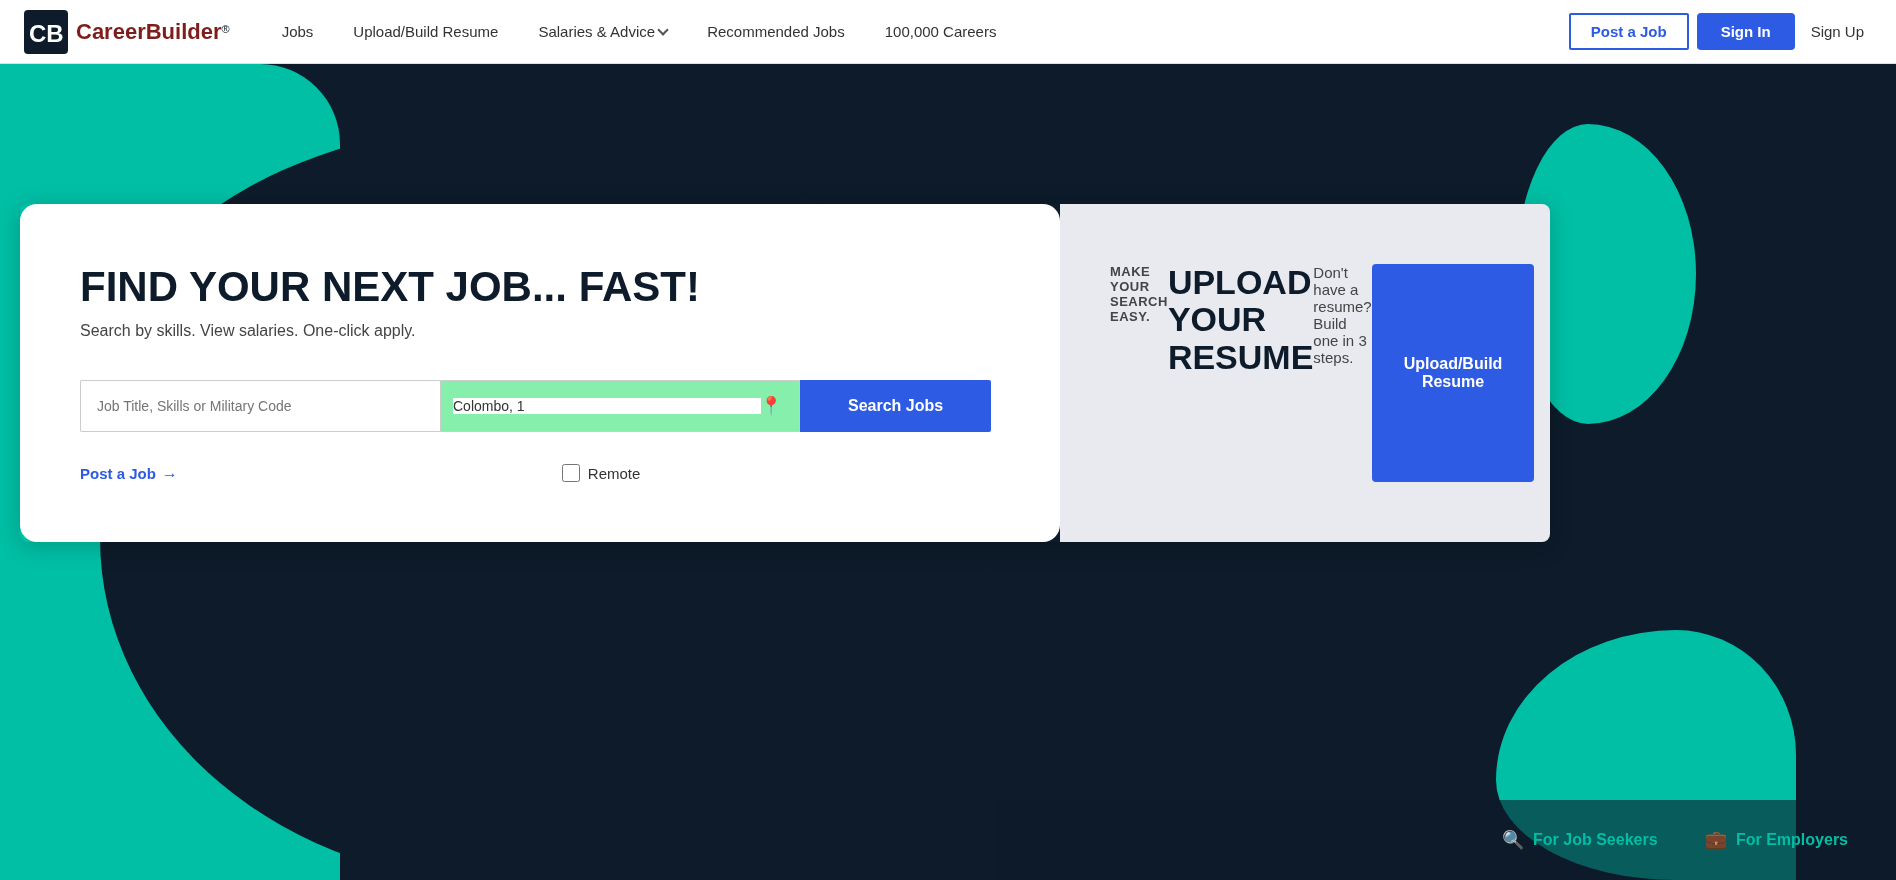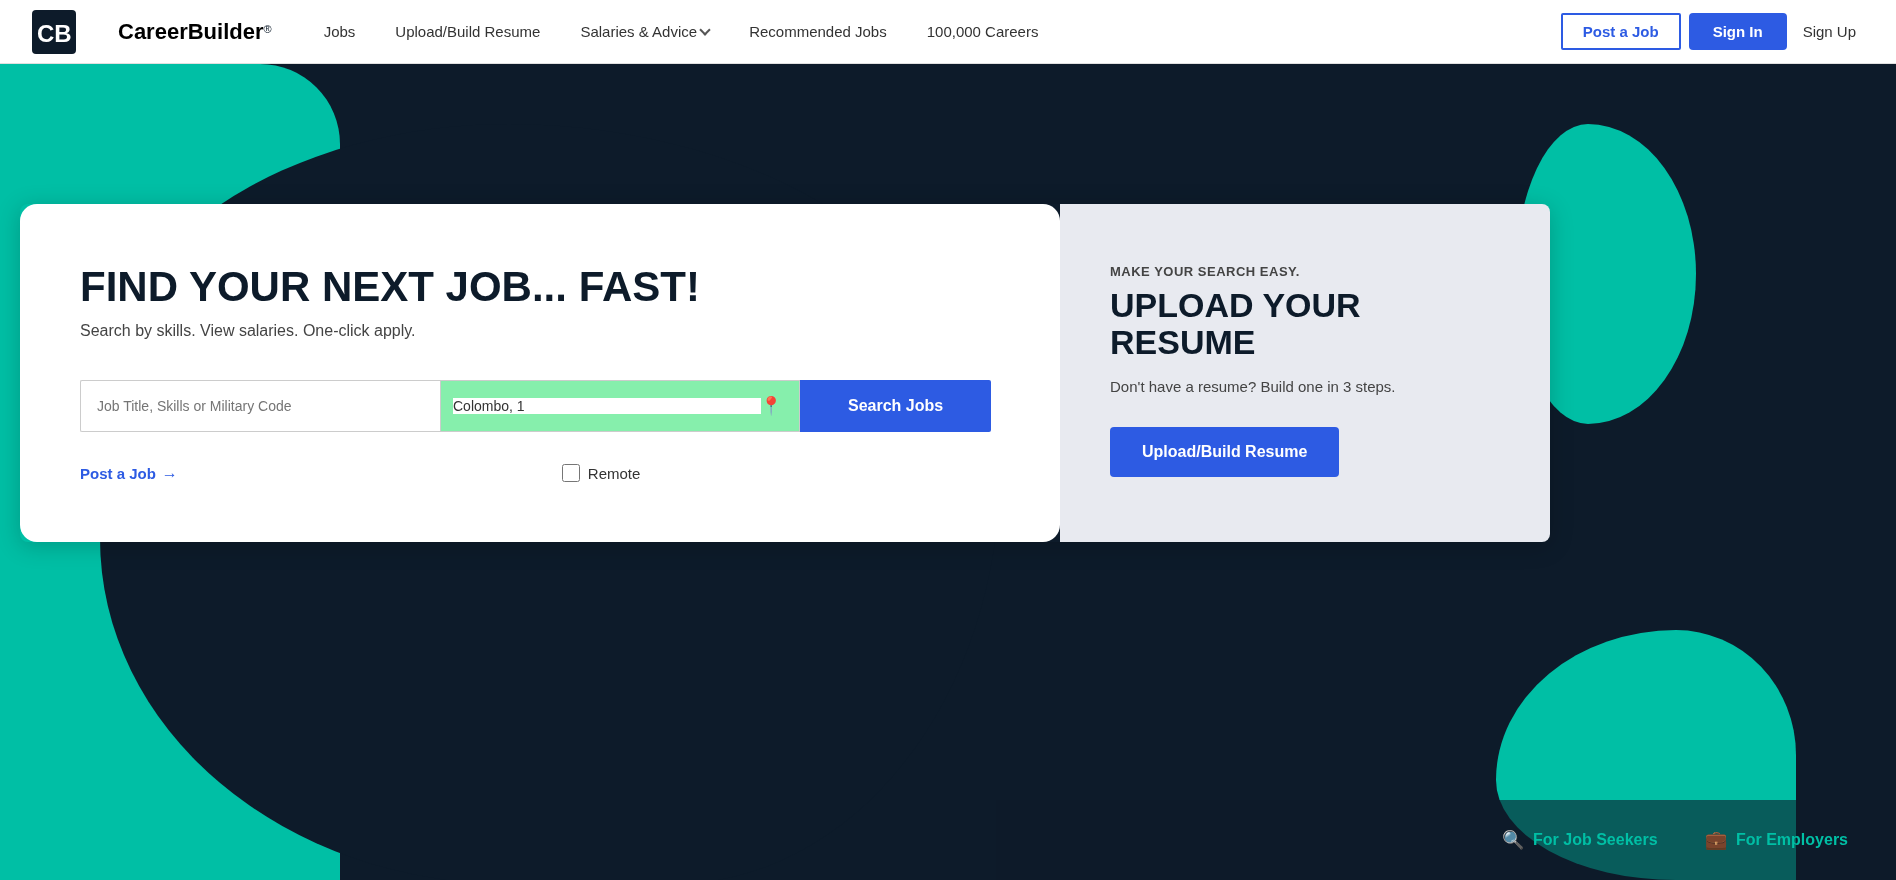--- a/index.html
+++ b/index.html
@@ -4,21 +4,21 @@
   <style>
     * { margin: 0; padding: 0; box-sizing: border-box; }
     body { font-family: Arial, sans-serif; width: 1896px; height: 880px; overflow: hidden; background: #0d1b2a; }
 
     
     nav {
       background: #fff;
       height: 64px;
       display: flex;
       align-items: center;
-      padding: 0 32px;
+      padding: 0 24px;
       gap: 0;
       border-bottom: 1px solid #e0e0e0;
       position: relative;
       z-index: 10;
     }
     .nav-logo {
       display: flex;
       align-items: center;
       gap: 8px;
       margin-right: 32px;
@@ -235,21 +235,21 @@
       height: 18px;
       cursor: pointer;
     }
 
     
     .card-right {
       background: #e8eaf0;
       flex: 1;
       padding: 60px 50px;
       display: flex;
-      flex-direction: column;
+      flex-direction: row;
       justify-content: flex-start;
     }
     .make-search-easy {
       font-size: 13px;
       font-weight: 700;
       color: #444;
       letter-spacing: 0.5px;
       text-transform: uppercase;
       margin-bottom: 8px;
     }
@@ -325,21 +325,21 @@
 </head>
 <body>
 
 <nav>
   <div class="nav-logo">
     <svg class="nav-logo-icon" viewBox="0 0 44 44" xmlns="http://www.w3.org/2000/svg">
       <rect width="44" height="44" rx="4" fill="#0d1b2a"></rect>
       <text x="5" y="32" font-size="24" font-weight="900" fill="white" font-family="Arial">CB</text>
     </svg>
     <span>
-      <span style="font-size:22px;font-weight:700;color:#000000;margin-left:34px;">CareerBuilder</span><span style="font-size:11px;vertical-align:super;color:#0d1b2a;">®</span>
+      <span style="font-size:22px;font-weight:700;color:#7f1d1d;">CareerBuilder</span><span style="font-size:11px;vertical-align:super;color:#0d1b2a;">®</span>
     </span>
   </div>
 
   <div class="nav-links">
     <a class="nav-link">Jobs</a>
     <a class="nav-link">Upload/Build Resume</a>
     <a class="nav-link nav-link-dropdown">
       <span>Salaries &amp; Advice</span>
       <span class="chevron-down"></span>
     </a>

